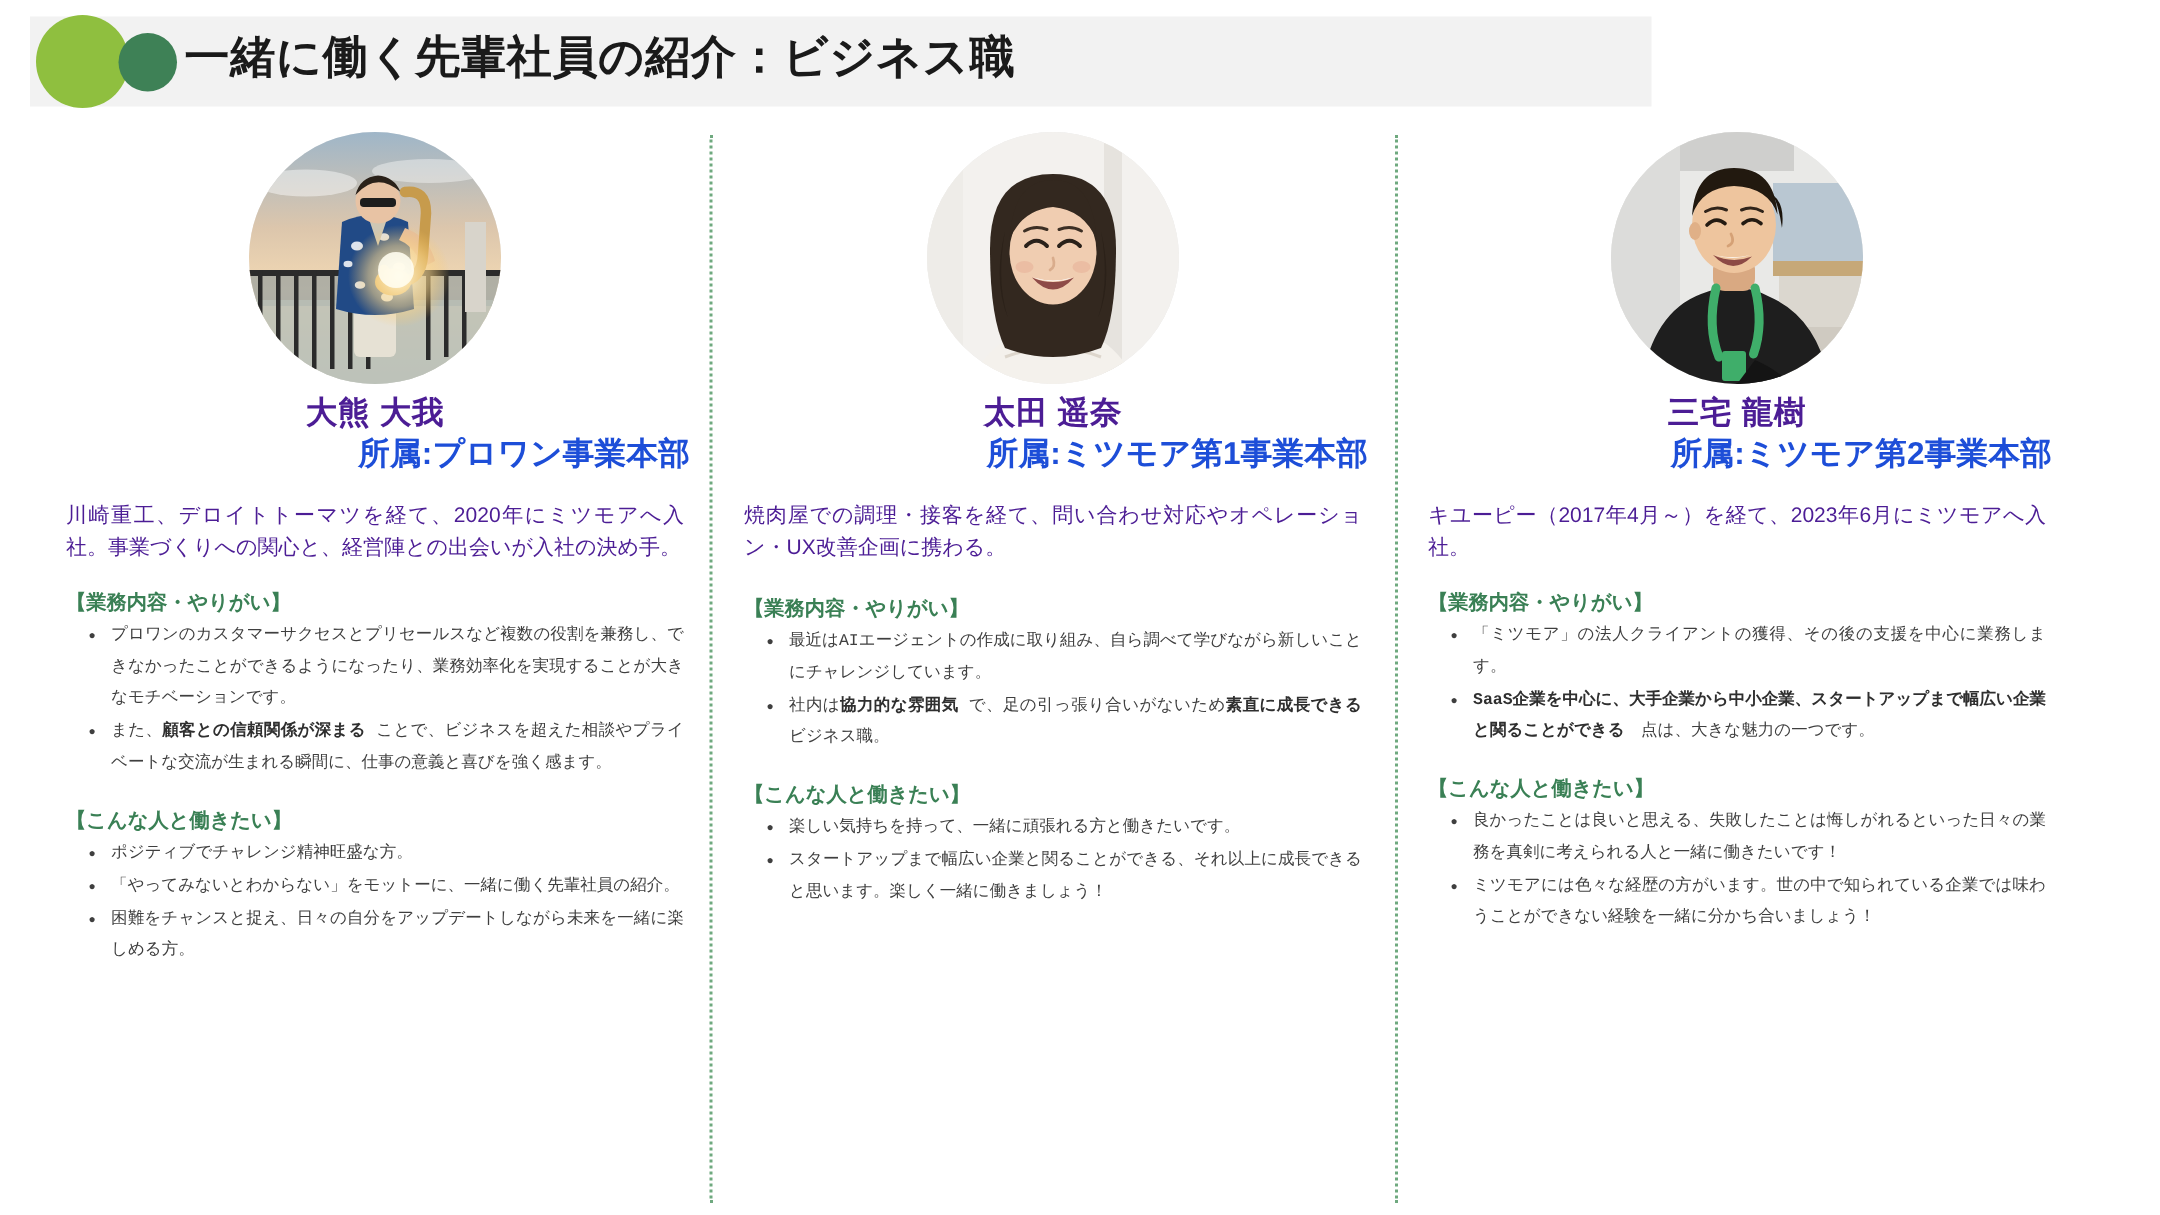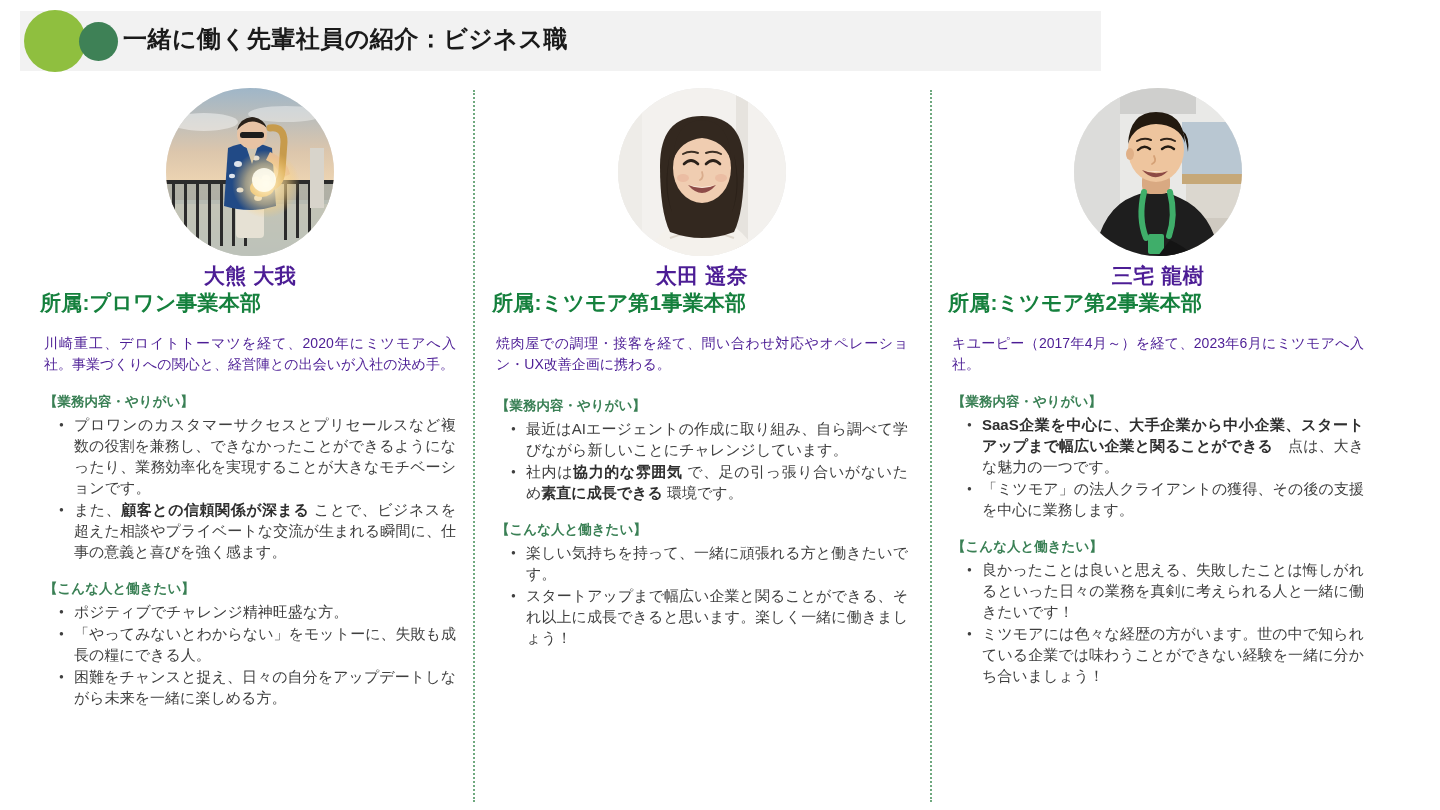--- a/index.html
+++ b/index.html
@@ -47,21 +47,21 @@
     top: 22px;
     width: 39px;
     height: 39px;
     border-radius: 50%;
     background: #3e8156;
   }
   .header-title {
     position: absolute;
     left: 123px;
     top: 17px;
-    font-size: 24px;
+    font-size: 30px;
     font-weight: bold;
     letter-spacing: 0.5px;
     color: #1a1a1a;
     white-space: nowrap;
     line-height: 44px;
   }
 
   
   .columns {
     position: absolute;
@@ -114,24 +114,24 @@
   .name {
     text-align: center;
     font-size: 21px;
     font-weight: bold;
     color: #4c1d95;
     line-height: 26px;
     margin-top: 6px;
     letter-spacing: 0.5px;
   }
   .affil {
-    text-align: left;
+    text-align: right;
     font-size: 21px;
     font-weight: bold;
-    color: #15803d;
+    color: #1d4ed8;
     line-height: 28px;
     letter-spacing: 0.2px;
   }
 
   
   .body-wrap {
     margin-top: 16px;
     padding: 0 4px 0 4px;
   }
   .intro {
@@ -147,26 +147,27 @@
     color: #3a8055;
     line-height: 21px;
     margin: 0 0 2px 0;
   }
   ul.bullets {
     margin: 0 0 16px 0;
     padding-left: 30px;
     list-style: none;
   }
   ul.bullets li {
-    font-size: 15px;
+    font-size: 11px;
     line-height: 21px;
     color: #3f3f3f;
     position: relative;
     margin-bottom: 1px;
     text-align: justify;
+    font-family: Liberation Mono, monospace;
   }
   ul.bullets li::before {
     content: "\25CF";
     position: absolute;
     left: -15px;
     top: 0;
     font-size: 8px;
     line-height: 21px;
     color: #3f3f3f;
   }
@@ -265,21 +266,21 @@
     <div class="body-wrap">
       <p class="intro">川崎重工、デロイトトーマツを経て、2020年にミツモアへ入社。事業づくりへの関心と、経営陣との出会いが入社の決め手。</p>
       <div class="sec-title">【業務内容・やりがい】</div>
       <ul class="bullets">
           <li><span>プロワンのカスタマーサクセスとプリセールスなど複数の役割を兼務し、できなかったことができるようになったり、業務効率化を実現することが大きなモチベーションです。</span></li>
           <li><span>また、</span><b>顧客との信頼関係が深まる</b><span> ことで、ビジネスを超えた相談やプライベートな交流が生まれる瞬間に、仕事の意義と喜びを強く感ます。</span></li>
         </ul>
       <div class="sec-title">【こんな人と働きたい】</div>
       <ul class="bullets">
           <li><span>ポジティブでチャレンジ精神旺盛な方。</span></li>
-          <li><span>「やってみないとわからない」をモットーに、失敗も成長の糧にできる人。</span></li>
+          <li><span>「やってみないとわからない」をモットーに、一緒に働く先輩社員の紹介。</span></li>
           <li><span>困難をチャンスと捉え、日々の自分をアップデートしながら未来を一緒に楽しめる方。</span></li>
         </ul>
     </div>
   </div>
 
   <div class="col col-1">
     <div class="avatar-wrap">
       <div class="avatar">
         <svg width="168" height="168" viewBox="0 0 168 168">
           <rect width="168" height="168" fill="#f3f1ee"></rect>
@@ -314,21 +315,21 @@
       </div>
     </div>
     <div class="name">太田 遥奈</div>
     <div class="affil">所属:ミツモア第1事業本部</div>
     <div class="body-wrap">
       <p class="intro">焼肉屋での調理・接客を経て、問い合わせ対応やオペレーション・UX改善企画に携わる。</p>
       <div class="spacer-sm"></div>
       <div class="sec-title">【業務内容・やりがい】</div>
       <ul class="bullets">
           <li><span>最近はAIエージェントの作成に取り組み、自ら調べて学びながら新しいことにチャレンジしています。</span></li>
-          <li><span>社内は</span><b>協力的な雰囲気</b><span> で、足の引っ張り合いがないため</span><b>素直に成長できる</b><span> 環境です。</span></li>
+          <li><span>社内は</span><b>協力的な雰囲気</b><span> で、足の引っ張り合いがないため</span><b>素直に成長できる</b><span> ビジネス職。</span></li>
         </ul>
       <div class="sec-title">【こんな人と働きたい】</div>
       <ul class="bullets">
           <li><span>楽しい気持ちを持って、一緒に頑張れる方と働きたいです。</span></li>
           <li><span>スタートアップまで幅広い企業と関ることができる、それ以上に成長できると思います。楽しく一緒に働きましょう！</span></li>
         </ul>
     </div>
   </div>
 
   <div class="col col-2">
@@ -372,22 +373,22 @@
           <path d="M96 152 q14 6 24 16 l-36 0 z" fill="#141414"></path>
         </svg>
       </div>
     </div>
     <div class="name">三宅 龍樹</div>
     <div class="affil">所属:ミツモア第2事業本部</div>
     <div class="body-wrap">
       <p class="intro">キユーピー（2017年4月～）を経て、2023年6月にミツモアへ入社。</p>
       <div class="sec-title">【業務内容・やりがい】</div>
       <ul class="bullets">
+          <li><span>「ミツモア」の法人クライアントの獲得、その後の支援を中心に業務します。</span></li>
           <li><b>SaaS企業を中心に、大手企業から中小企業、スタートアップまで幅広い企業と関ることができる</b><span>　点は、大きな魅力の一つです。</span></li>
-          <li><span>「ミツモア」の法人クライアントの獲得、その後の支援を中心に業務します。</span></li>
         </ul>
       <div class="sec-title">【こんな人と働きたい】</div>
       <ul class="bullets">
           <li><span>良かったことは良いと思える、失敗したことは悔しがれるといった日々の業務を真剣に考えられる人と一緒に働きたいです！</span></li>
           <li><span>ミツモアには色々な経歴の方がいます。世の中で知られている企業では味わうことができない経験を一緒に分かち合いましょう！</span></li>
         </ul>
     </div>
   </div>
 
 </div>

